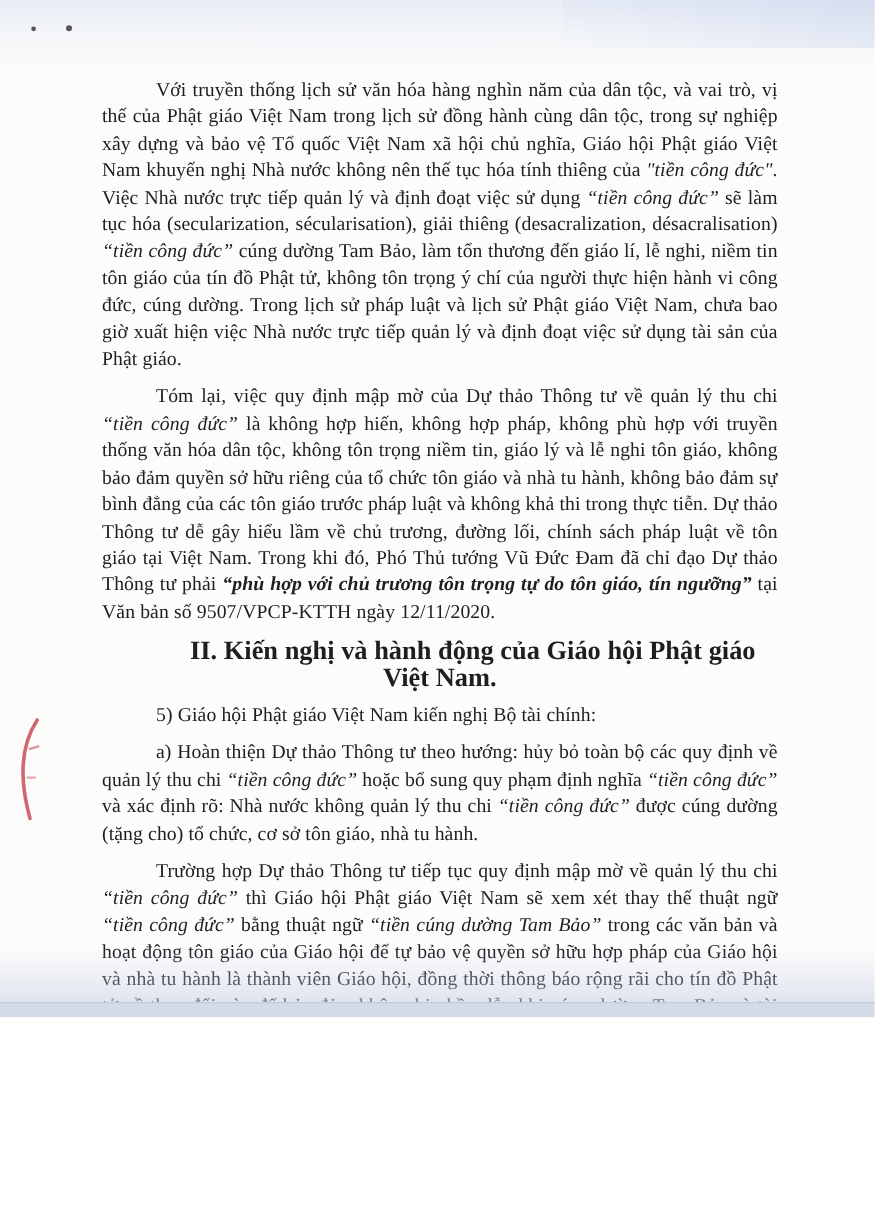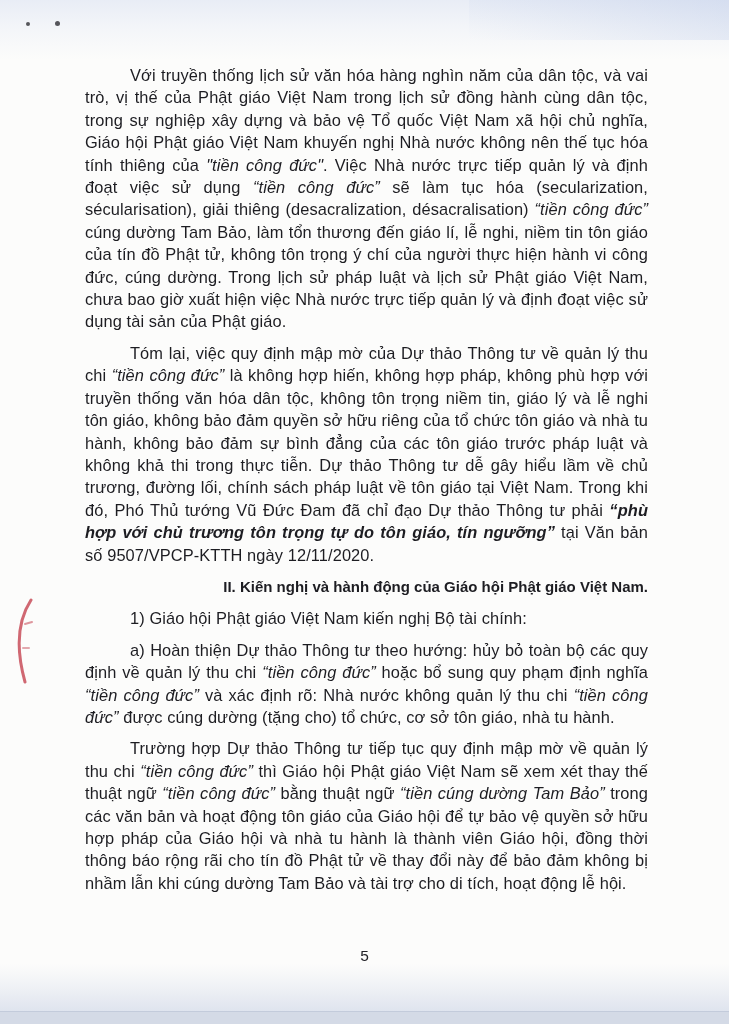--- a/index.html
+++ b/index.html
@@ -1,23 +1,23 @@
 <!DOCTYPE html>
 <html lang="vi"><head>
 <meta charset="utf-8">
 <style>
   html, body { margin: 0; padding: 0; background: #ffffff; }
   .page {
     position: relative;
     width: 729px;
-    height: 1024px;
+    height: 848px;
     margin: 0 auto;
     background: #fcfcfb;
     overflow: hidden;
-    font-family: Liberation Sans, sans-serif;
+    font-family: Liberation Serif, serif;
     color: #1d1d22;
   }
   
   .scan-tint-top {
     position: absolute; top: 0; left: 0; right: 0; height: 60px;
     background:
       linear-gradient(180deg, rgba(203,214,238,0.40) 0%, rgba(203,214,238,0.18) 45%, rgba(203,214,238,0) 100%);
     pointer-events: none;
   }
   .scan-tint-top::after {
@@ -51,25 +51,25 @@
   .para {
     margin: 0 0 9px 0;
     font-size: 16.4px;
     line-height: 22.4px;
     text-align: justify;
     text-indent: 45px;
     letter-spacing: 0.1px;
   }
   .heading {
     margin: 10px 0 9px 0;
-    font-size: 15px;
+    font-size: 22px;
     line-height: 22.4px;
     font-weight: bold;
     text-indent: 55px;
-    text-align: right;
+    text-align: center;
   }
   .run-i  { font-style: italic; }
   .run-b  { font-weight: bold; }
   .run-bi { font-weight: bold; font-style: italic; }
   .page-number {
     position: absolute; left: 0; right: 0; top: 947px;
     text-align: center; font-size: 15.5px; color: #222227;
   }
 </style>
 </head>
@@ -85,21 +85,21 @@
   <svg class="red-mark" viewBox="0 0 30 92" xmlns="http://www.w3.org/2000/svg" aria-hidden="true">
     <path d="M21 4 C 8 24, 5 50, 15 86" fill="none" stroke-width="3" stroke-linecap="round" opacity="0.8" stroke="#c44250"></path>
     <path d="M15 28 L 22 26" fill="none" stroke-width="2" stroke-linecap="round" opacity="0.55" stroke="#c44250"></path>
     <path d="M13 52 L 19 52" fill="none" stroke-width="2" stroke-linecap="round" opacity="0.45" stroke="#c44250"></path>
   </svg>
 
   <main class="content">
     <p class="para"><span>Với truyền thống lịch sử văn hóa hàng nghìn năm của dân tộc, và vai trò, vị thế của Phật giáo Việt Nam trong lịch sử đồng hành cùng dân tộc, trong sự nghiệp xây dựng và bảo vệ Tổ quốc Việt Nam xã hội chủ nghĩa, Giáo hội Phật giáo Việt Nam khuyến nghị Nhà nước không nên thế tục hóa tính thiêng của </span><span class="run-i">"tiền công đức"</span><span>. Việc Nhà nước trực tiếp quản lý và định đoạt việc sử dụng </span><span class="run-i">“tiền công đức”</span><span> sẽ làm tục hóa (secularization, sécularisation), giải thiêng (desacralization, désacralisation) </span><span class="run-i">“tiền công đức”</span><span> cúng dường Tam Bảo, làm tổn thương đến giáo lí, lễ nghi, niềm tin tôn giáo của tín đồ Phật tử, không tôn trọng ý chí của người thực hiện hành vi công đức, cúng dường. Trong lịch sử pháp luật và lịch sử Phật giáo Việt Nam, chưa bao giờ xuất hiện việc Nhà nước trực tiếp quản lý và định đoạt việc sử dụng tài sản của Phật giáo.</span></p>
     <p class="para"><span>Tóm lại, việc quy định mập mờ của Dự thảo Thông tư về quản lý thu chi </span><span class="run-i">“tiền công đức”</span><span> là không hợp hiến, không hợp pháp, không phù hợp với truyền thống văn hóa dân tộc, không tôn trọng niềm tin, giáo lý và lễ nghi tôn giáo, không bảo đảm quyền sở hữu riêng của tổ chức tôn giáo và nhà tu hành, không bảo đảm sự bình đẳng của các tôn giáo trước pháp luật và không khả thi trong thực tiễn. Dự thảo Thông tư dễ gây hiểu lầm về chủ trương, đường lối, chính sách pháp luật về tôn giáo tại Việt Nam. Trong khi đó, Phó Thủ tướng Vũ Đức Đam đã chỉ đạo Dự thảo Thông tư phải </span><span class="run-bi">“phù hợp với chủ trương tôn trọng tự do tôn giáo, tín ngưỡng”</span><span> tại Văn bản số 9507/VPCP-KTTH ngày 12/11/2020.</span></p>
     <h2 class="heading"><span class="run-b">II. Kiến nghị và hành động của Giáo hội Phật giáo Việt Nam.</span></h2>
-    <p class="para"><span>1) Giáo hội Phật giáo Việt Nam kiến nghị Bộ tài chính:</span></p>
+    <p class="para"><span>5) Giáo hội Phật giáo Việt Nam kiến nghị Bộ tài chính:</span></p>
     <p class="para"><span>a) Hoàn thiện Dự thảo Thông tư theo hướng: hủy bỏ toàn bộ các quy định về quản lý thu chi </span><span class="run-i">“tiền công đức”</span><span> hoặc bổ sung quy phạm định nghĩa </span><span class="run-i">“tiền công đức”</span><span> và xác định rõ: Nhà nước không quản lý thu chi </span><span class="run-i">“tiền công đức”</span><span> được cúng dường (tặng cho) tổ chức, cơ sở tôn giáo, nhà tu hành.</span></p>
     <p class="para"><span>Trường hợp Dự thảo Thông tư tiếp tục quy định mập mờ về quản lý thu chi </span><span class="run-i">“tiền công đức”</span><span> thì Giáo hội Phật giáo Việt Nam sẽ xem xét thay thế thuật ngữ </span><span class="run-i">“tiền công đức”</span><span> bằng thuật ngữ </span><span class="run-i">“tiền cúng dường Tam Bảo”</span><span> trong các văn bản và hoạt động tôn giáo của Giáo hội để tự bảo vệ quyền sở hữu hợp pháp của Giáo hội và nhà tu hành là thành viên Giáo hội, đồng thời thông báo rộng rãi cho tín đồ Phật tử về thay đổi này để bảo đảm không bị nhầm lẫn khi cúng dường Tam Bảo và tài trợ cho di tích, hoạt động lễ hội.</span></p>
   </main>
 
   <div class="page-number">5</div>
 
   <div class="scan-tint-bottom"></div>
   <div class="scan-edge-bottom"></div>
 
 </div>

